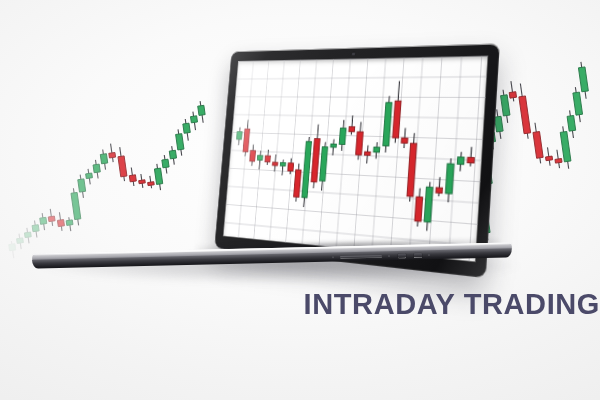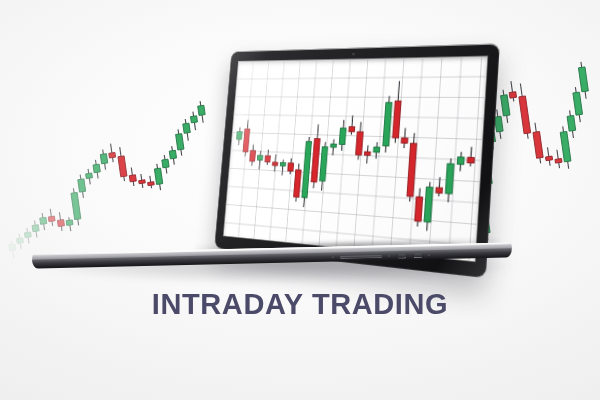--- a/index.html
+++ b/index.html
@@ -207,21 +207,21 @@
     transform: rotate(-1.3deg);
     pointer-events: none;
   }
 
   
   .title {
     position: absolute;
     left: 0;
     top: 288px;
     width: 600px;
-    text-align: center;
+    text-align: right;
     font-size: 29px;
     font-weight: bold;
     letter-spacing: 0.6px;
     color: #4b4a69;
     font-family: "Liberation Sans", sans-serif;
     white-space: nowrap;
   }
 </style>
 </head>
 <body>

